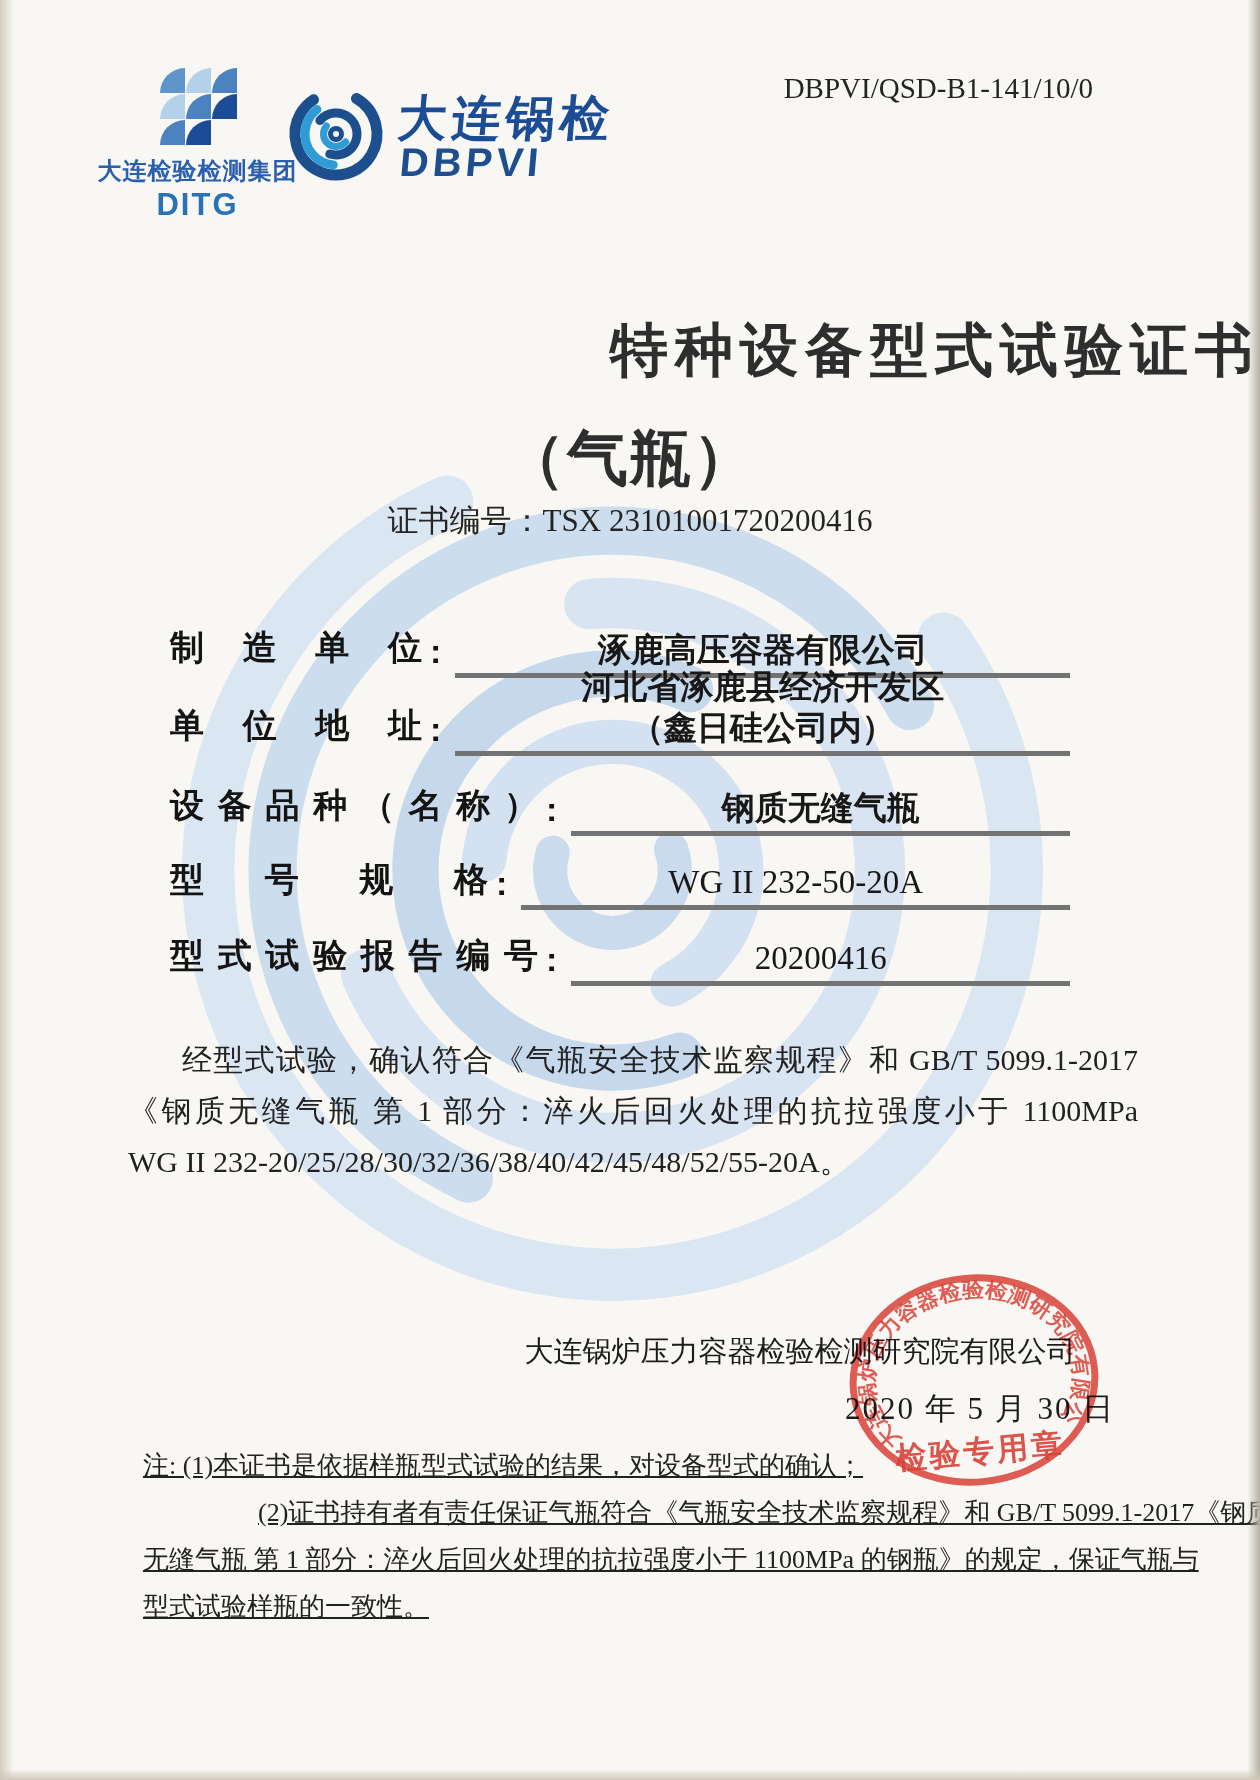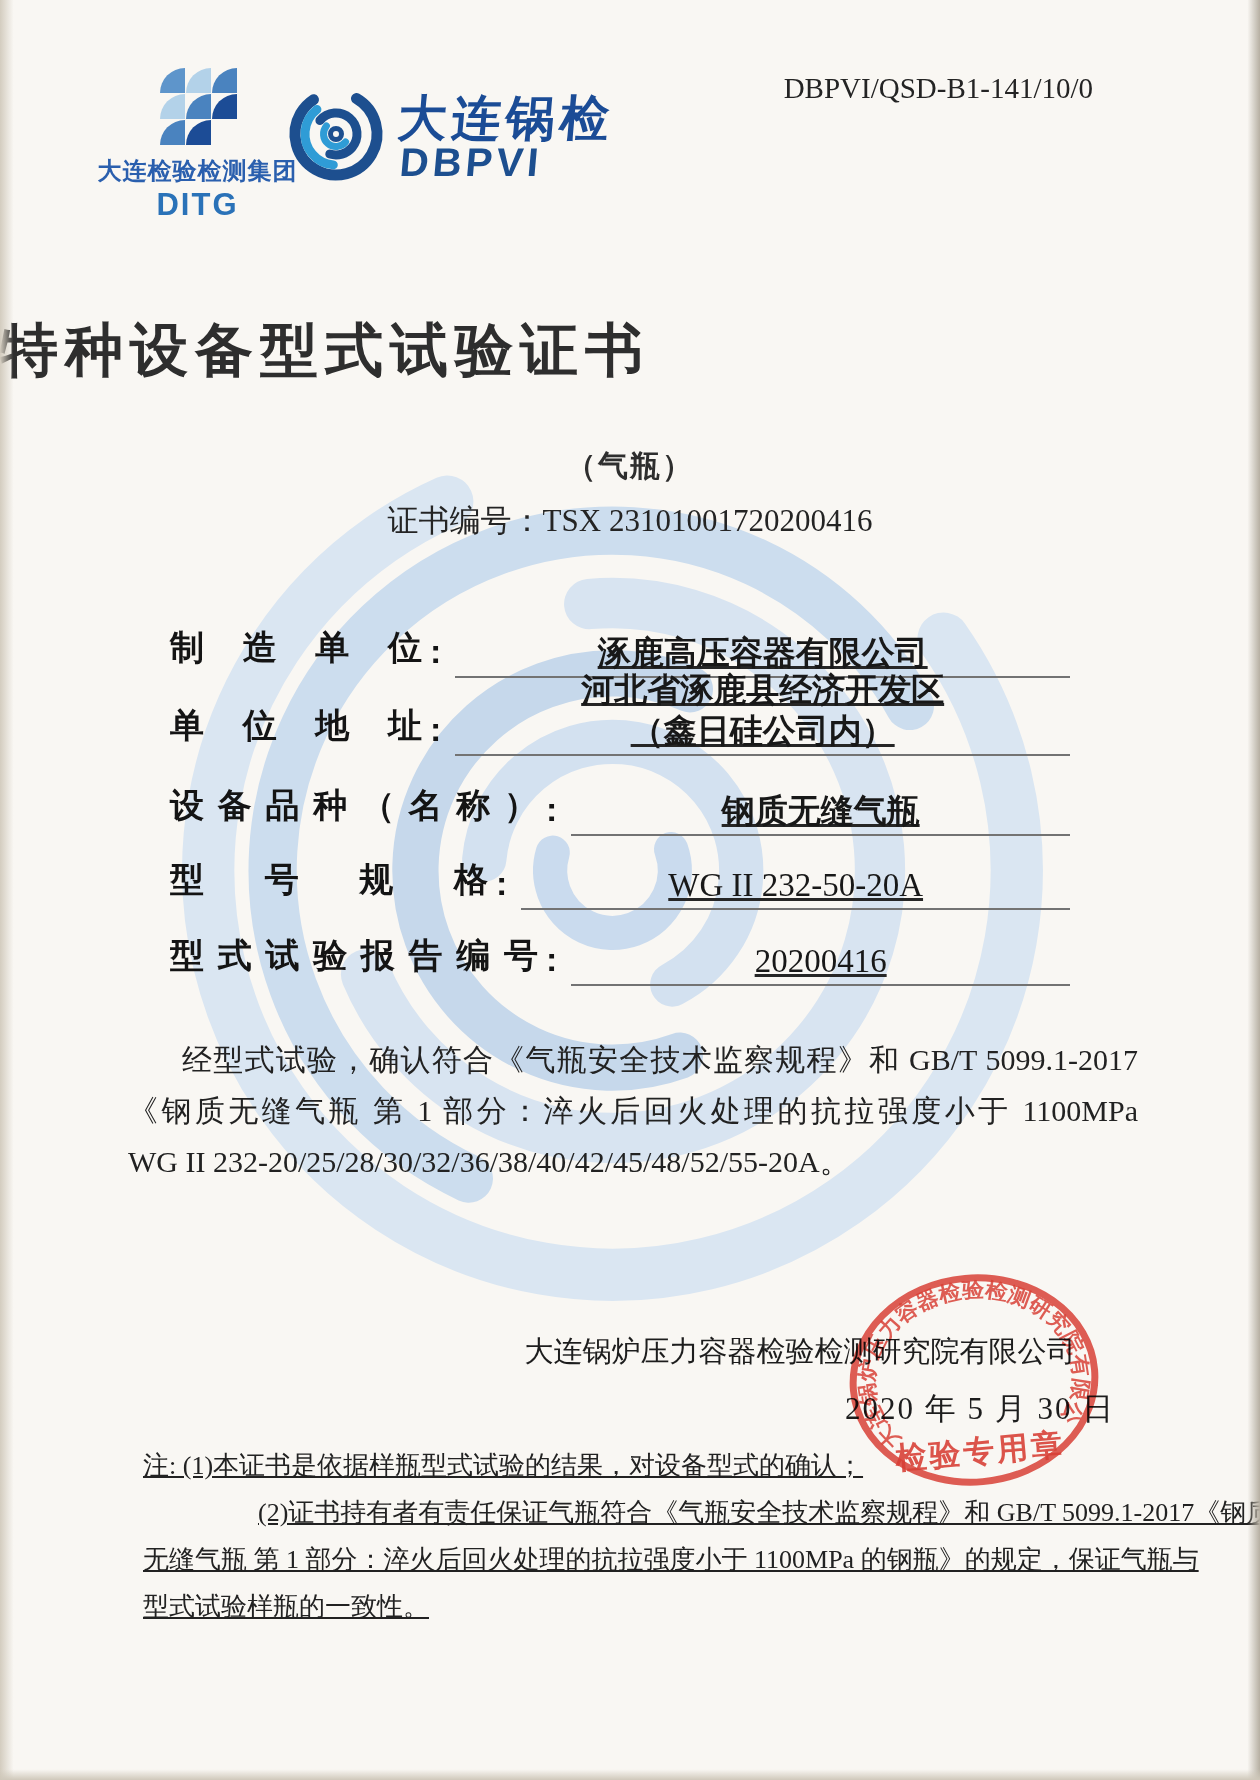--- a/index.html
+++ b/index.html
@@ -26,34 +26,34 @@
   .ditg-en{text-align:center;font-weight:bold;font-size:31px;color:#2a72b8;letter-spacing:2px;}
   .dbpvi{position:absolute;left:286px;top:80px;}
   .dbpvi-mark{position:absolute;left:0;top:4px;width:100px;height:100px;}
   .dbpvi-cn{position:absolute;left:112px;top:6px;width:260px;font-weight:bold;font-size:49px;
     color:#1b4c96;letter-spacing:5px;transform:skewX(-5deg);white-space:nowrap;}
   .dbpvi-en{position:absolute;left:114px;top:60px;font-weight:bold;font-size:40px;
     color:#1d4f8f;letter-spacing:4px;transform:skewX(-5deg);}
   .docnum{position:absolute;right:167px;top:72px;font-family:"Liberation Serif",serif;
     font-size:29px;color:#242424;z-index:2;}
 
-  .title{position:absolute;left:0;right:0;top:312px;text-align:left;
+  .title{position:absolute;left:0;right:0;top:312px;text-align:right;
     font-size:58px;font-weight:bold;letter-spacing:7px;color:#2e2e2e;z-index:2;}
   .subtitle{position:absolute;left:0;right:0;top:418px;text-align:center;
-    font-size:30px;font-weight:bold;letter-spacing:2px;color:#2e2e2e;z-index:2;margin-top:28px;}
+    font-size:61px;font-weight:bold;letter-spacing:2px;color:#2e2e2e;z-index:2;}
   .certno{position:absolute;left:0;right:0;top:500px;text-align:center;
     font-family:"Liberation Serif",serif;font-size:31px;color:#242424;z-index:2;}
 
   
   .frow{position:absolute;left:170px;width:900px;display:flex;align-items:flex-end;z-index:2;}
   .flabel{font-weight:bold;font-size:34px;color:#141414;
     text-align:justify;text-align-last:justify;padding-bottom:7px;flex:0 0 auto;}
   .w252{width:252px;} .w318{width:318px;} .w368{width:368px;}
   .fcolon{font-weight:bold;font-size:34px;color:#141414;padding:0 0 7px 8px;flex:0 0 auto;}
-  .fline{flex:1;margin-left:14px;border-bottom:2px solid #737373;text-align:center;text-decoration:underline;}
+  .fline{flex:1;margin-left:14px;border-bottom:5px solid #737373;text-align:center;}
   .fvalue-cn{font-weight:bold;font-size:33px;color:#181818;padding-bottom:5px;line-height:36px;}
   .fvalue-sf{font-family:"Liberation Serif",serif;font-size:33px;color:#181818;padding-bottom:5px;line-height:36px;}
   .r1{top:596px;height:82px;} .r2{top:684px;height:72px;}
   .r3{top:776px;height:60px;} .r4{top:850px;height:60px;} .r5{top:926px;height:60px;}
 
   .bodytext{position:absolute;left:128px;top:1034px;width:1010px;z-index:2;
     font-family:"Liberation Serif",serif;font-size:30px;color:#222;line-height:51px;}
   .bodytext div{text-align:justify;text-align-last:justify;white-space:nowrap;}
   .bodytext div:first-child{text-indent:54px;}
   .bodytext div:last-child{text-align-last:left;}

